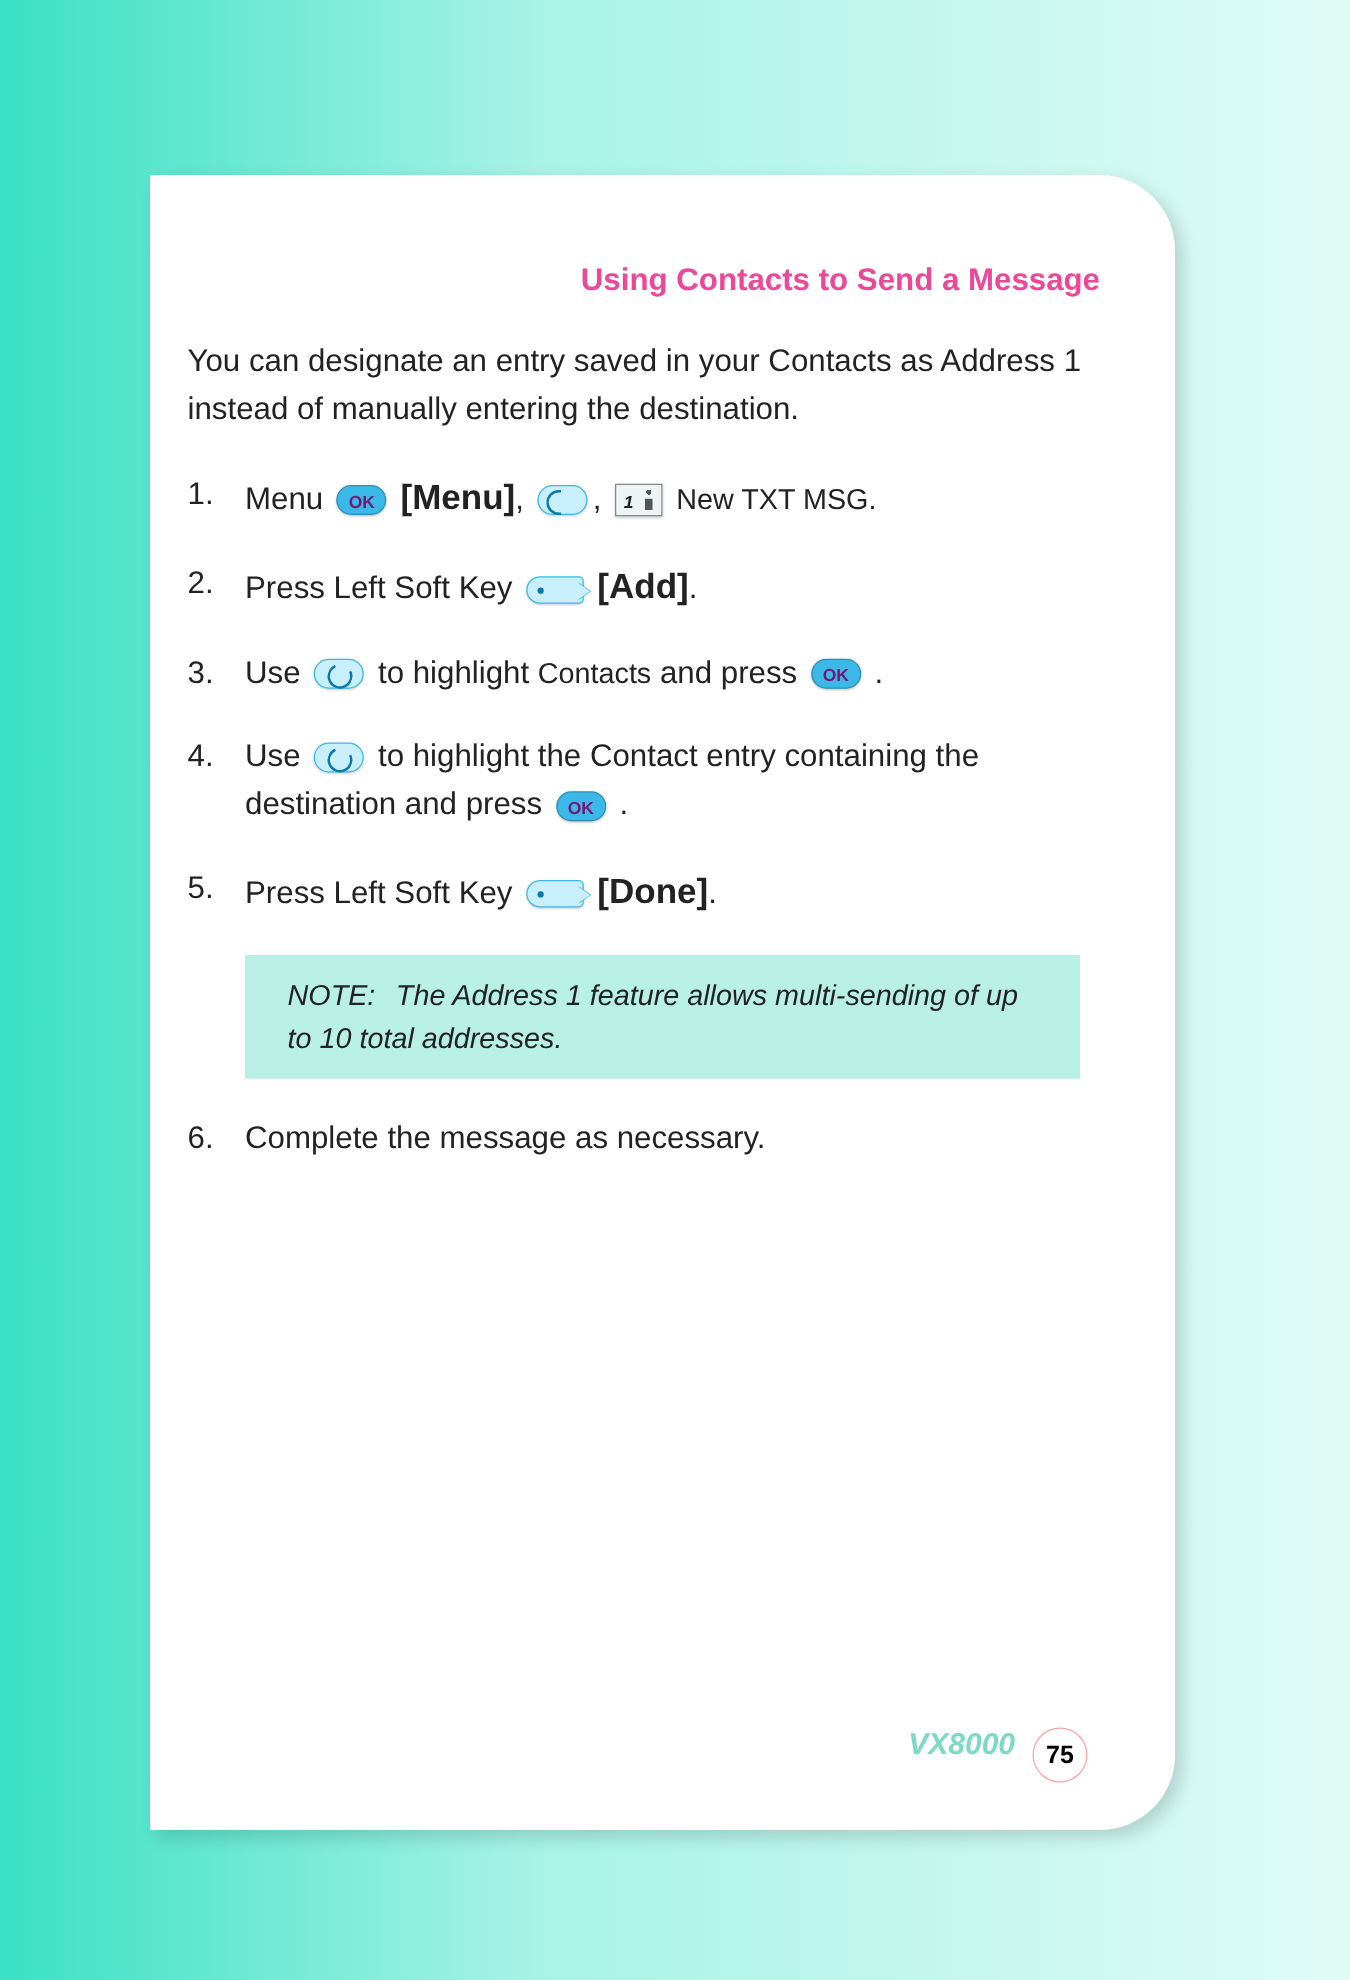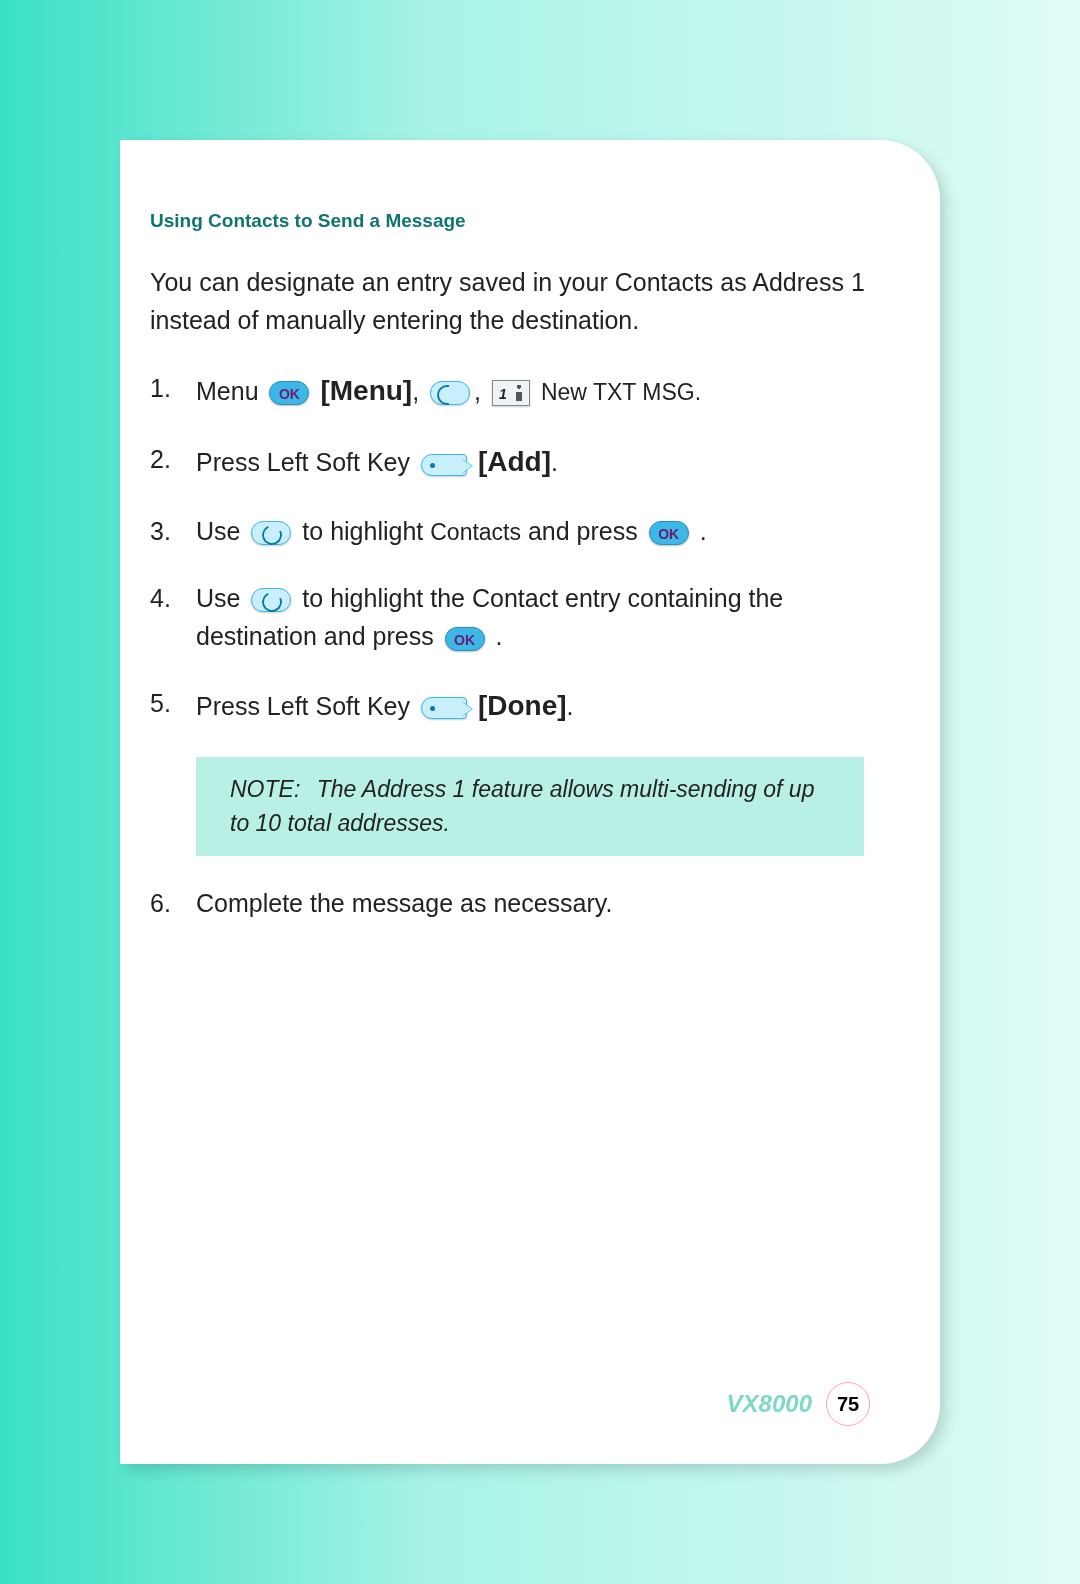--- a/index.html
+++ b/index.html
@@ -17,23 +17,24 @@
     right: 140px;
     bottom: 120px;
     background: #ffffff;
     border-top-right-radius: 60px;
     border-bottom-right-radius: 60px;
     padding: 70px 60px 60px 30px;
     box-shadow: 6px 6px 14px rgba(0,0,0,0.15);
   }
   .heading {
     font-weight: bold;
-    font-size: 19px;
-    color: #0f766e;
+    font-size: 25px;
+    color: #ec4899;
     margin-bottom: 32px;
+    text-align: right;
   }
   .intro {
     font-size: 25px;
     color: #222;
     line-height: 1.5;
     margin-bottom: 30px;
   }
   ol.steps {
     list-style: none;
     counter-reset: step;
@@ -172,21 +173,20 @@
     background-repeat: no-repeat;
     border-radius: 2px;
   }
 
   
   .footer {
     position: absolute;
     right: 70px;
     bottom: 38px;
     display: flex;
-    align-items: center;
     gap: 14px;
   }
   .model {
     font-weight: bold;
     font-style: italic;
     font-size: 24px;
     color: #7cd9c6;
     text-shadow: 1px 1px 0 #fff;
   }
   .page-num {

